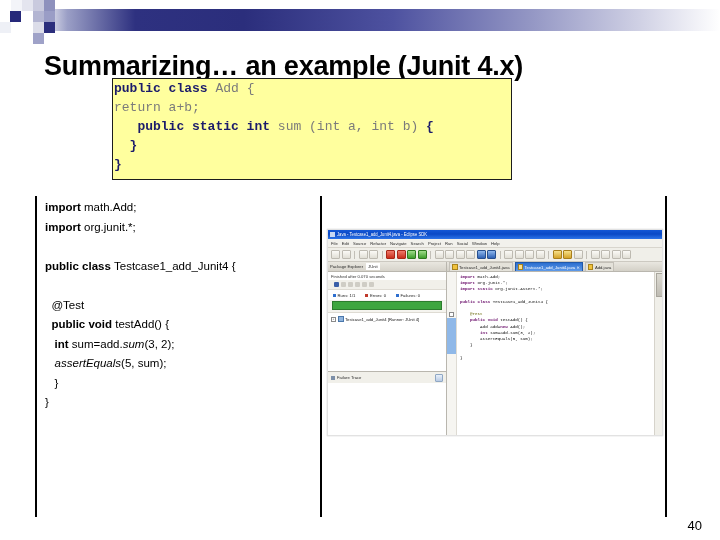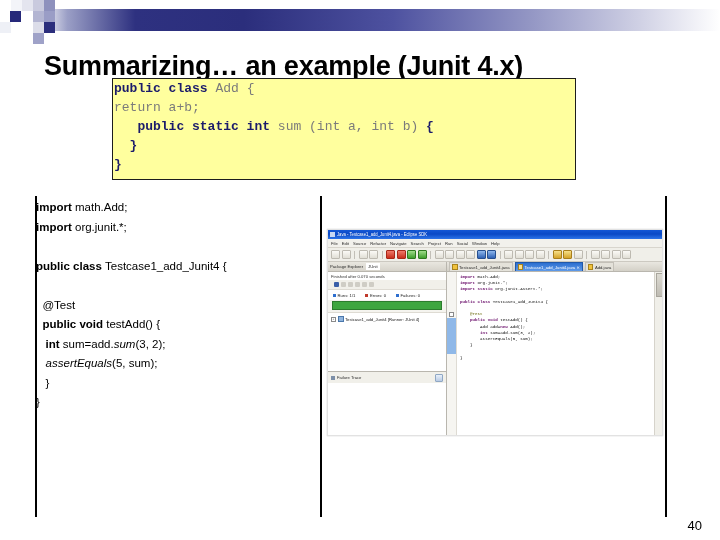--- a/index.html
+++ b/index.html
@@ -41,21 +41,21 @@
     font-size: 27px;
     color: #000000;
     letter-spacing: -0.2px;
     white-space: nowrap;
   }
 
   
   #code-box {
     position: absolute;
     left: 112px; top: 78px;
-    width: 464px; height: 102px;
+    width: 400px; height: 102px;
     background: #ffff9e;
     border: 1px solid #1d1d1d;
     box-sizing: border-box;
     overflow: hidden;
   }
   #code-box .cline {
     font-family: "Liberation Mono", monospace;
     font-size: 13px;
     line-height: 19px;
     white-space: pre;
@@ -76,20 +76,21 @@
   #source-listing {
     position: absolute;
     left: 36px; top: 198px;
     width: 280px;
   }
   #source-listing .sline {
     font-size: 11.5px;
     line-height: 19.5px;
     color: #000000;
     white-space: pre;
+    padding-left: 9px;
   }
   #source-listing .b  { font-weight: bold; }
   #source-listing .i  { font-style: italic; }
 
   
   #page-number {
     position: absolute;
     right: 18px; bottom: 7px;
     font-size: 13px;
     font-weight: normal;

